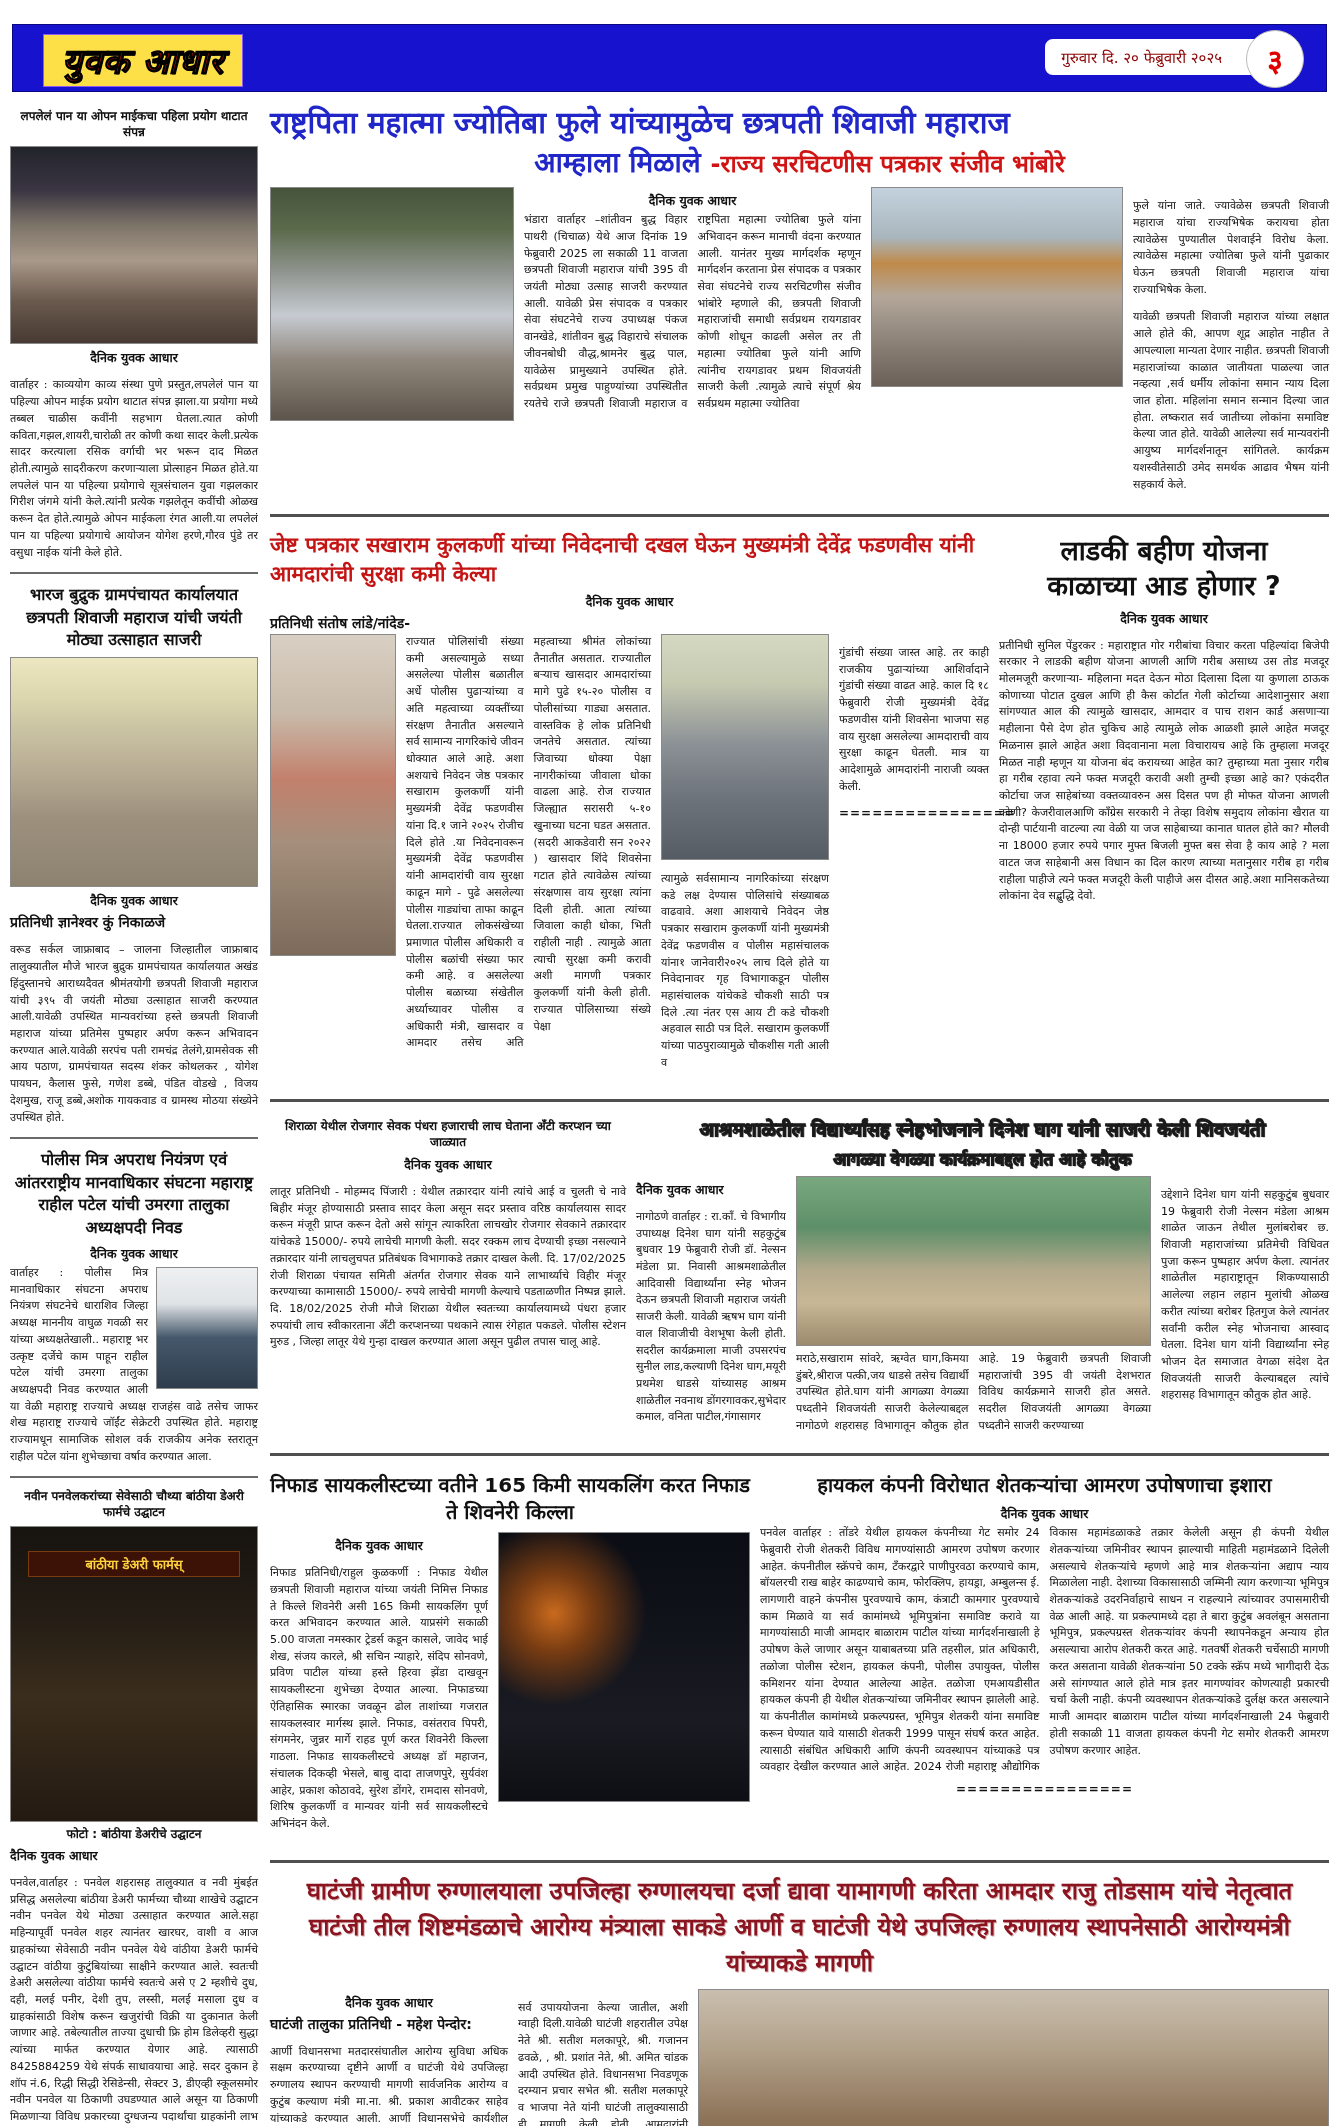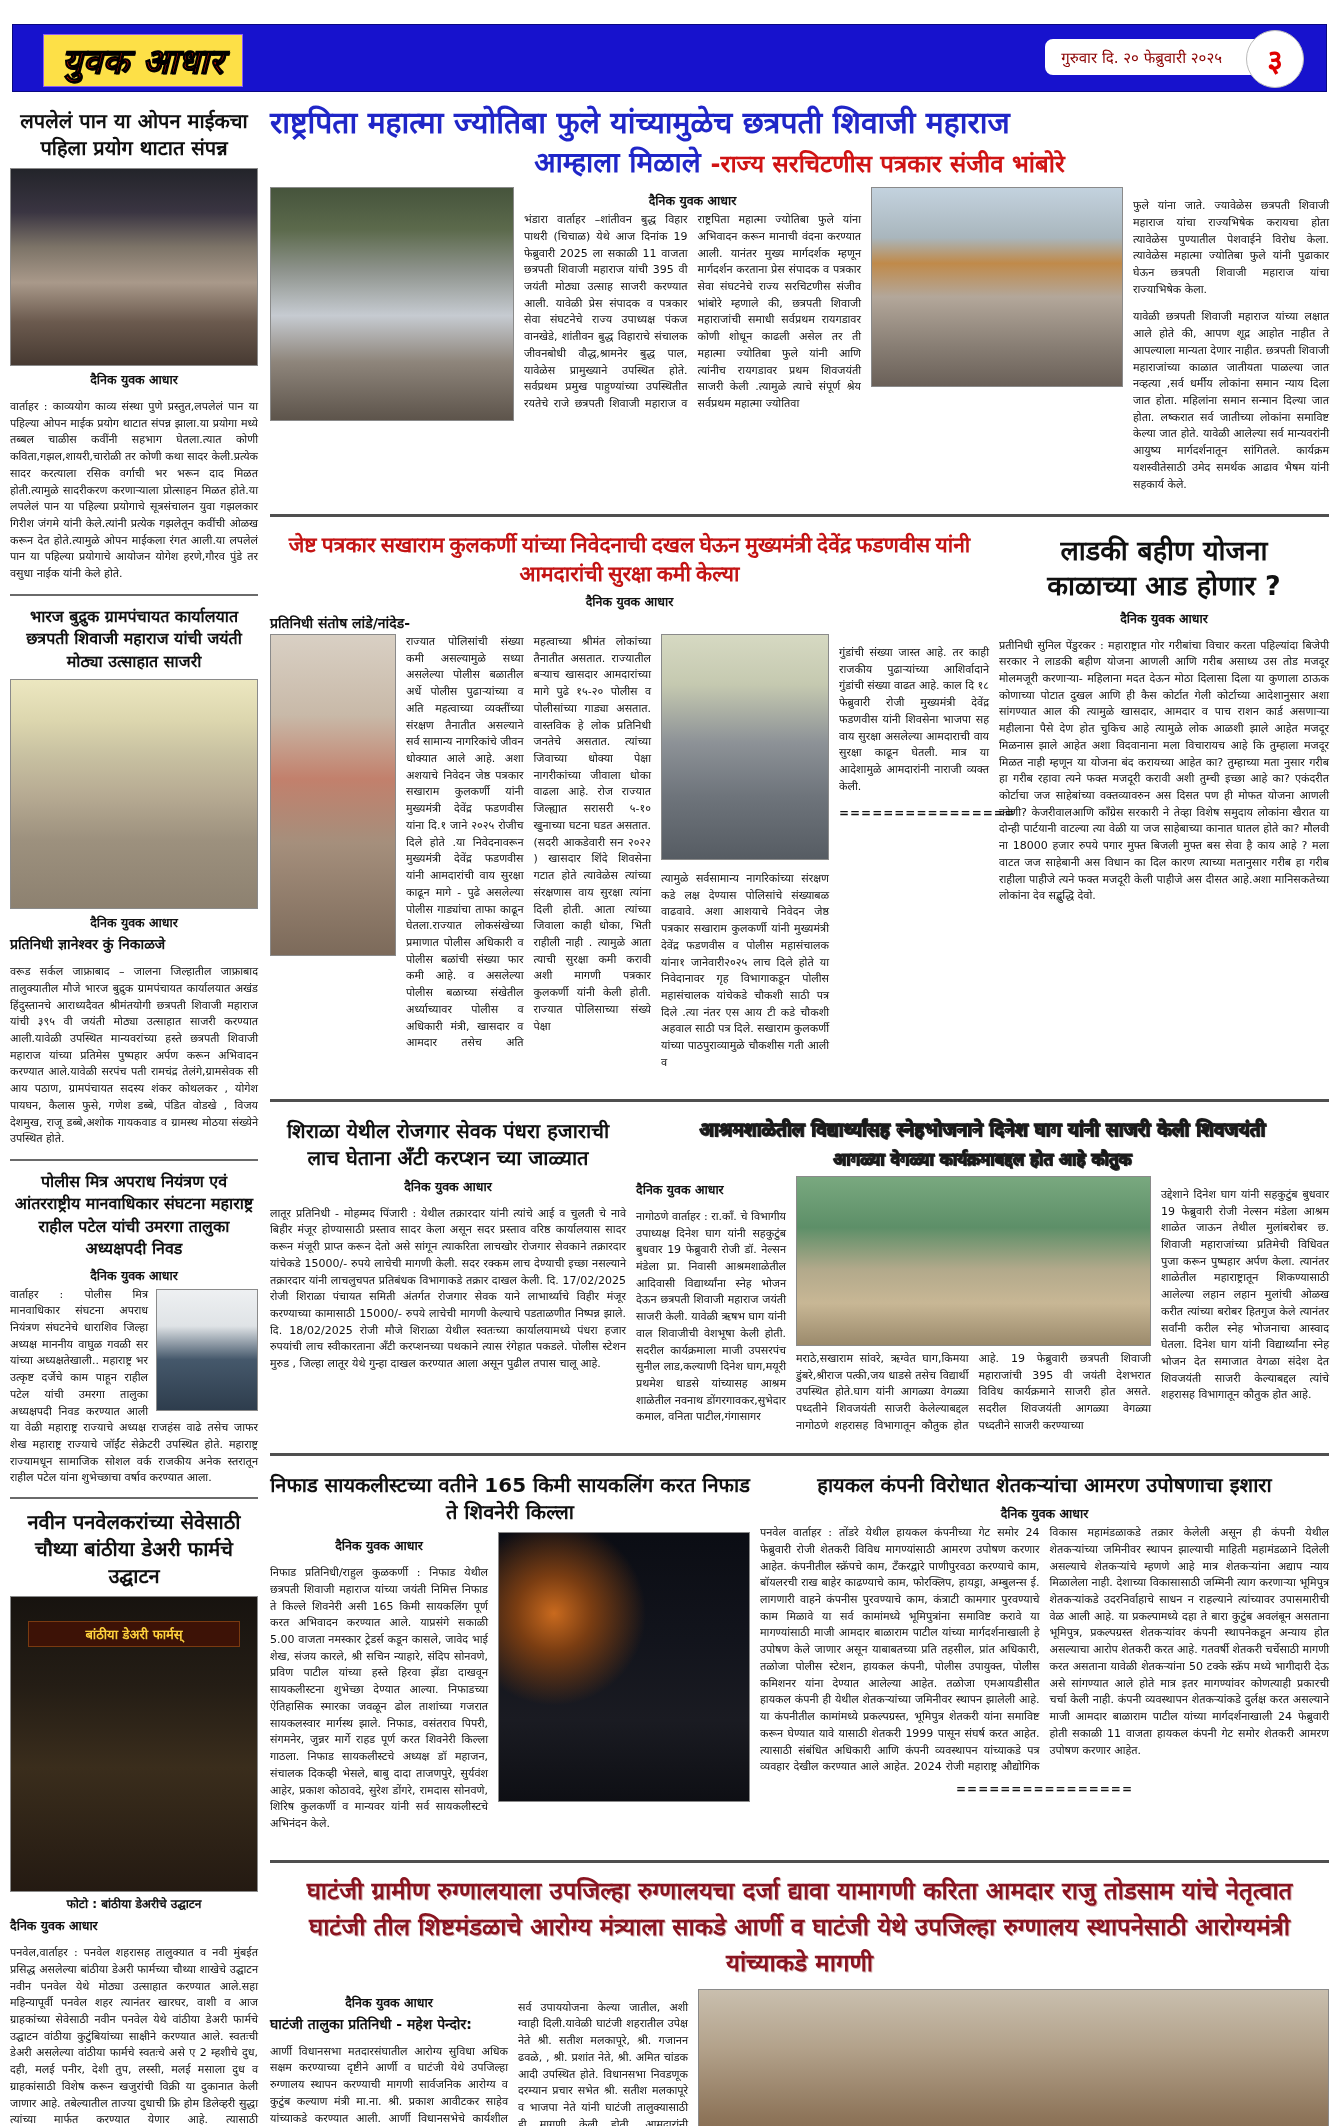--- a/index.html
+++ b/index.html
@@ -24,27 +24,27 @@
   .rule.thin{height:2px;background:#6a6a6a;}
   
   .dl{text-align:center;font-weight:bold;font-size:12.5px;margin:5px 0 3px;}
   .dl-left{text-align:left;}
   .bodytext{font-size:11px;line-height:1.52;text-align:justify;color:#101010;}
   .byline{font-weight:bold;font-size:14px;margin:2px 0;}
   .endmark{font-weight:bold;letter-spacing:1px;margin-top:6px;font-size:12px;}
   .cols2{column-count:2;column-gap:10px;}
   .prewrap{white-space:pre-line;}
   
-  .head-black-lg{font-size:20px;font-weight:bold;text-align:center;line-height:1.35;margin:6px 0;}
+  .head-black-lg{font-size:12px;font-weight:bold;text-align:center;line-height:1.35;margin:6px 0;}
   .head-black-md{font-size:16px;font-weight:bold;text-align:center;line-height:1.4;margin:6px 0;}
   .head-main{font-size:30px;font-weight:bold;color:#2026c8;text-align:left;line-height:1.25;margin:2px 0;}
   .head-main-sub{text-align:center;font-size:28px;font-weight:bold;line-height:1.2;margin:4px 0 8px;}
   .head-main-sub .blue{color:#2026c8;}
   .head-main-sub .red{color:#d01414;font-size:24px;}
-  .head-red{font-size:21px;font-weight:bold;color:#c41414;text-align:center;line-height:1.35;margin:4px 0;font-family:Liberation Serif, serif;}
+  .head-red{font-size:21px;font-weight:bold;color:#c41414;line-height:1.35;margin:4px 0;}
   .head-ladki{font-size:27px;font-weight:bold;text-align:center;line-height:1.3;margin:6px 0;}
   .head-outline{font-size:19px;font-weight:bold;text-align:center;line-height:1.45;margin:4px 0;
         color:#fff;-webkit-text-stroke:1.1px #1a1a1a;text-shadow:0 0 1px #333,1px 1px 0 #555;}
   .head-ghatanji{font-size:24px;font-weight:bold;color:#8a1420;text-align:center;line-height:1.5;
         margin:10px 30px 8px;text-shadow:1px 1px 0 #d8b0b0;}
   
   .photo{width:100%;border:1px solid #8a8a8a;box-sizing:border-box;}
   .ph-lapalela{height:198px;background:linear-gradient(180deg,#23242a 0%,#3a3542 22%,#7d7468 40%,#a9998a 58%,#6b5a4e 78%,#473a32 100%);}
   .ph-bharaj{height:230px;background:linear-gradient(180deg,#ece7c0 0%,#dcd6ae 18%,#c9c2a2 32%,#b7ab93 50%,#9d917e 70%,#8d8170 100%);}
   .ph-patel{width:100px;height:120px;float:right;margin:2px 0 4px 8px;border:1px solid #8a8a8a;

